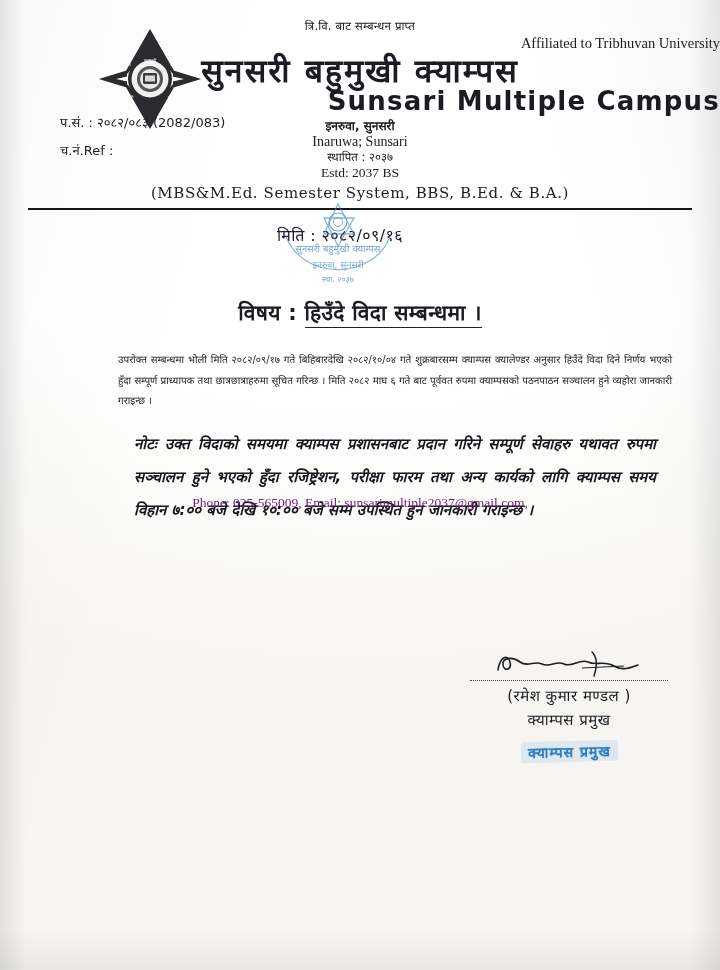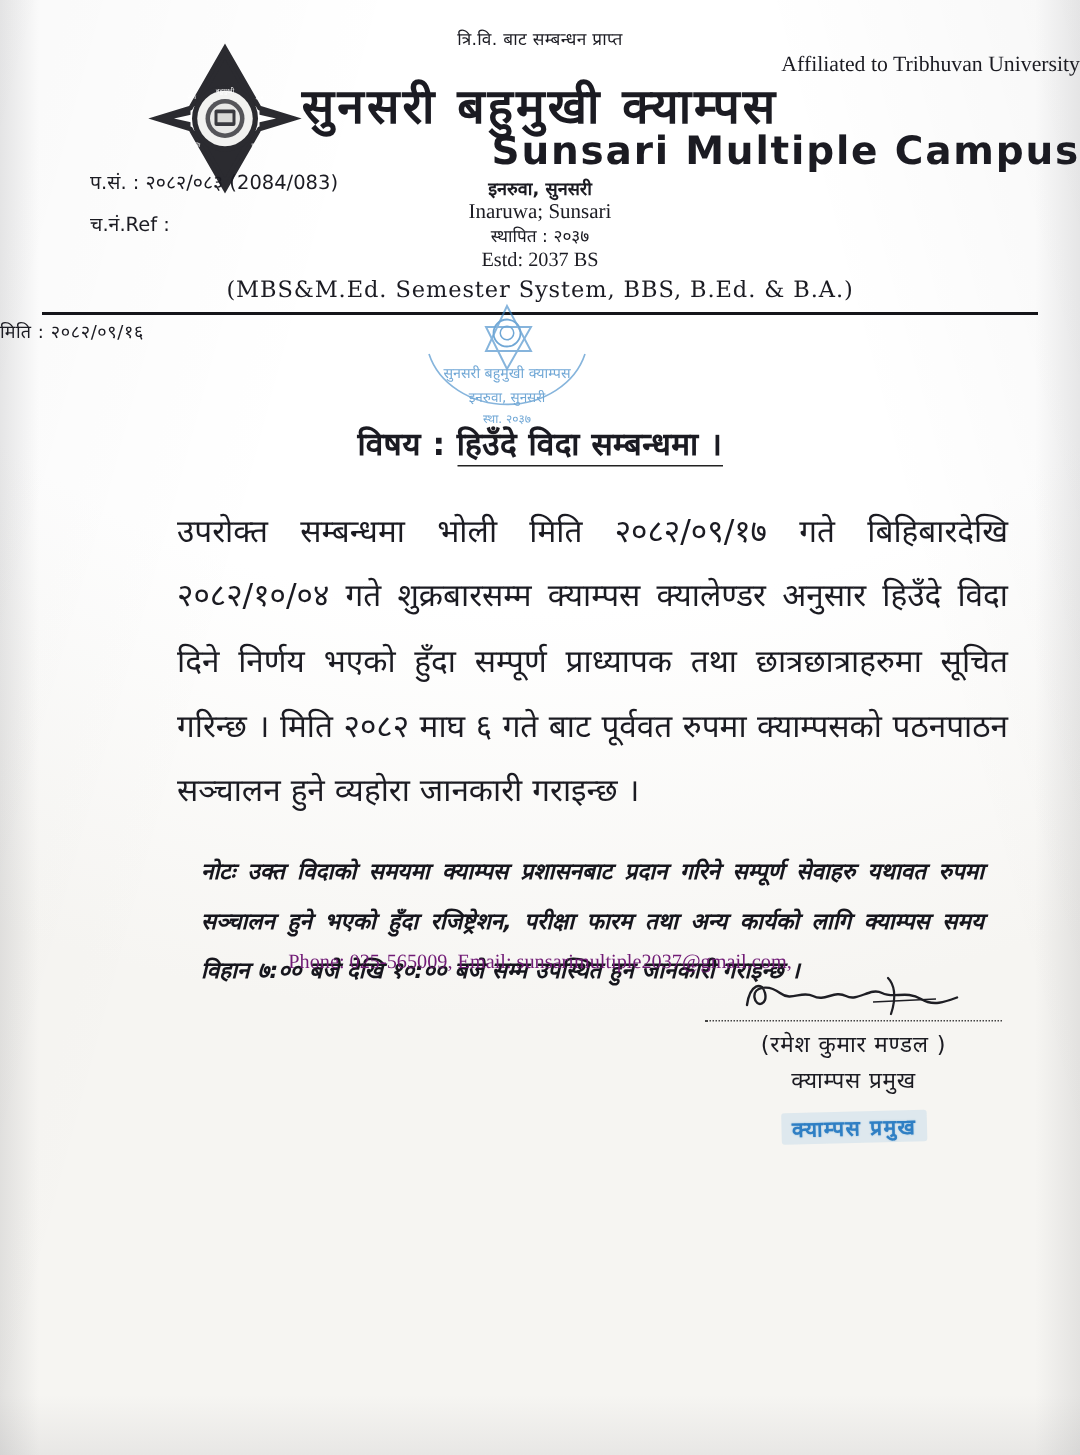--- a/index.html
+++ b/index.html
@@ -96,23 +96,23 @@
   }
   .ref-line { margin-bottom: 14px; white-space: nowrap; }
 
   .rule {
     margin: 6px 28px 0 28px;
     border-top: 2.2px solid #15151a;
   }
 
   
   .date-row {
-    text-align: left;
-    padding: 2px 40px 0 0;
-    font-size: 12px;
+    text-align: center;
+    padding: 14px 40px 0 0;
+    font-size: 16px;
     letter-spacing: .4px;
   }
 
   
   .stamp {
     position: absolute;
     left: 268px;
     top: 196px;
     width: 140px;
     height: 96px;
@@ -130,21 +130,21 @@
   }
   .subject .sub-underline {
     display: inline-block;
     border-bottom: 1.3px solid #222;
     padding-bottom: 1px;
   }
 
   
   .body-block {
     margin: 22px 48px 0 118px;
-    font-size: 21px;
+    font-size: 10px;
     line-height: 2.06;
     text-align: justify;
   }
   .body-block p { margin: 0; }
 
   .note-block {
     margin: 10px 48px 0 118px;
     font-size: 15px;
     line-height: 2.2;
     font-style: italic;
@@ -252,21 +252,21 @@
     <div class="aff-en">Affiliated to Tribhuvan University</div>
     <div class="camp-np np">सुनसरी बहुमुखी क्याम्पस</div>
     <div class="camp-en">Sunsari Multiple Campus</div>
     <div class="addr-np np">इनरुवा, सुनसरी</div>
     <div class="addr-en">Inaruwa; Sunsari</div>
     <div class="estd-np np">स्थापित : २०३७</div>
     <div class="estd-en">Estd: 2037 BS</div>
     <div class="programs">(MBS&amp;M.Ed. Semester System, BBS, B.Ed. &amp; B.A.)</div>
 
     <div class="ref-block">
-      <div class="ref-line np">प.सं. : २०८२/०८३ (2084/083)</div>
+      <div class="ref-line np">प.सं. : २०८२/०८३ (2082/083)</div>
       <div class="ref-line np">च.नं.Ref :</div>
     </div>
 
     <div class="rule"></div>
   </div>
 
   <div class="date-row np">मिति : २०८२/०९/१६</div>
 
   <svg class="stamp" viewBox="0 0 140 96">
     <g stroke="#3a86c6" fill="none" stroke-width="1.3" opacity="0.85">

